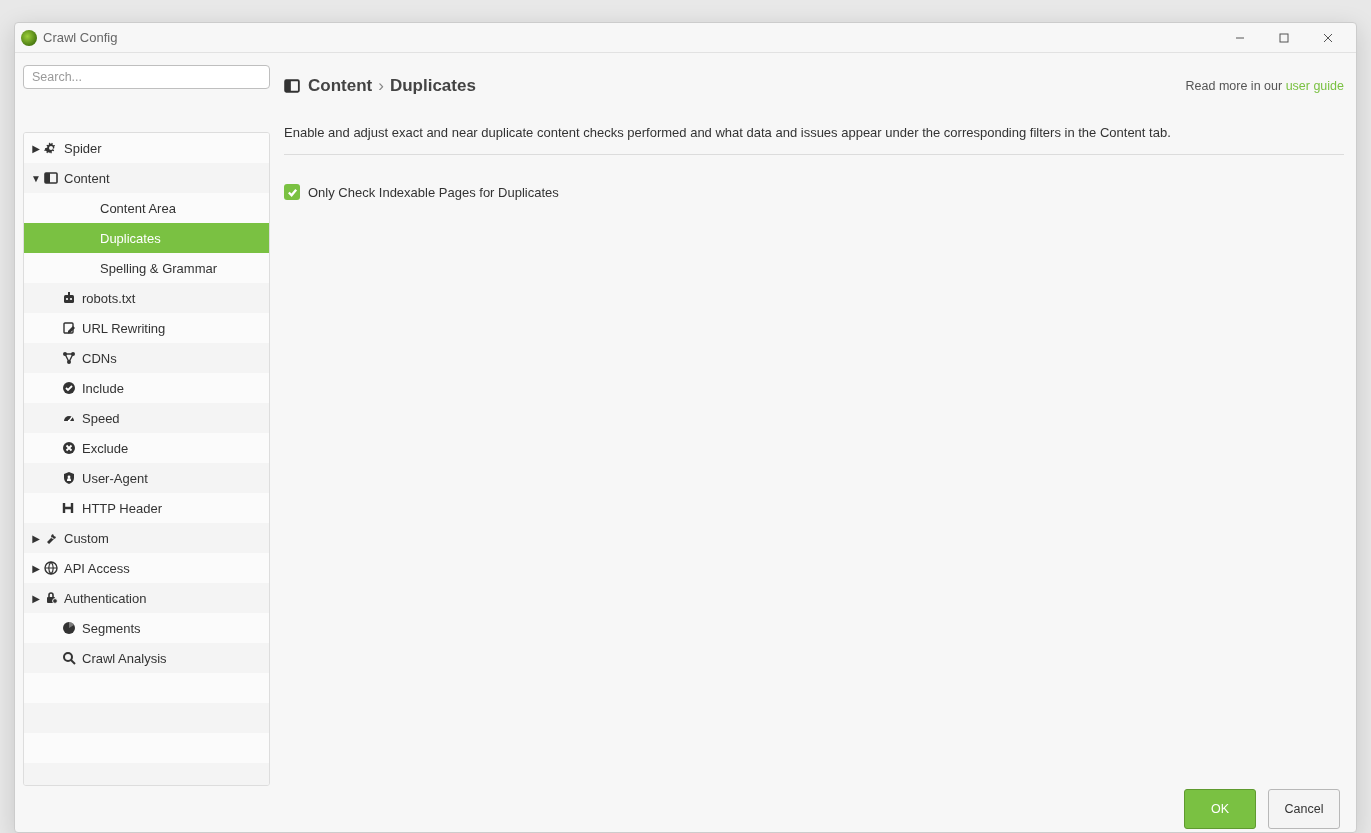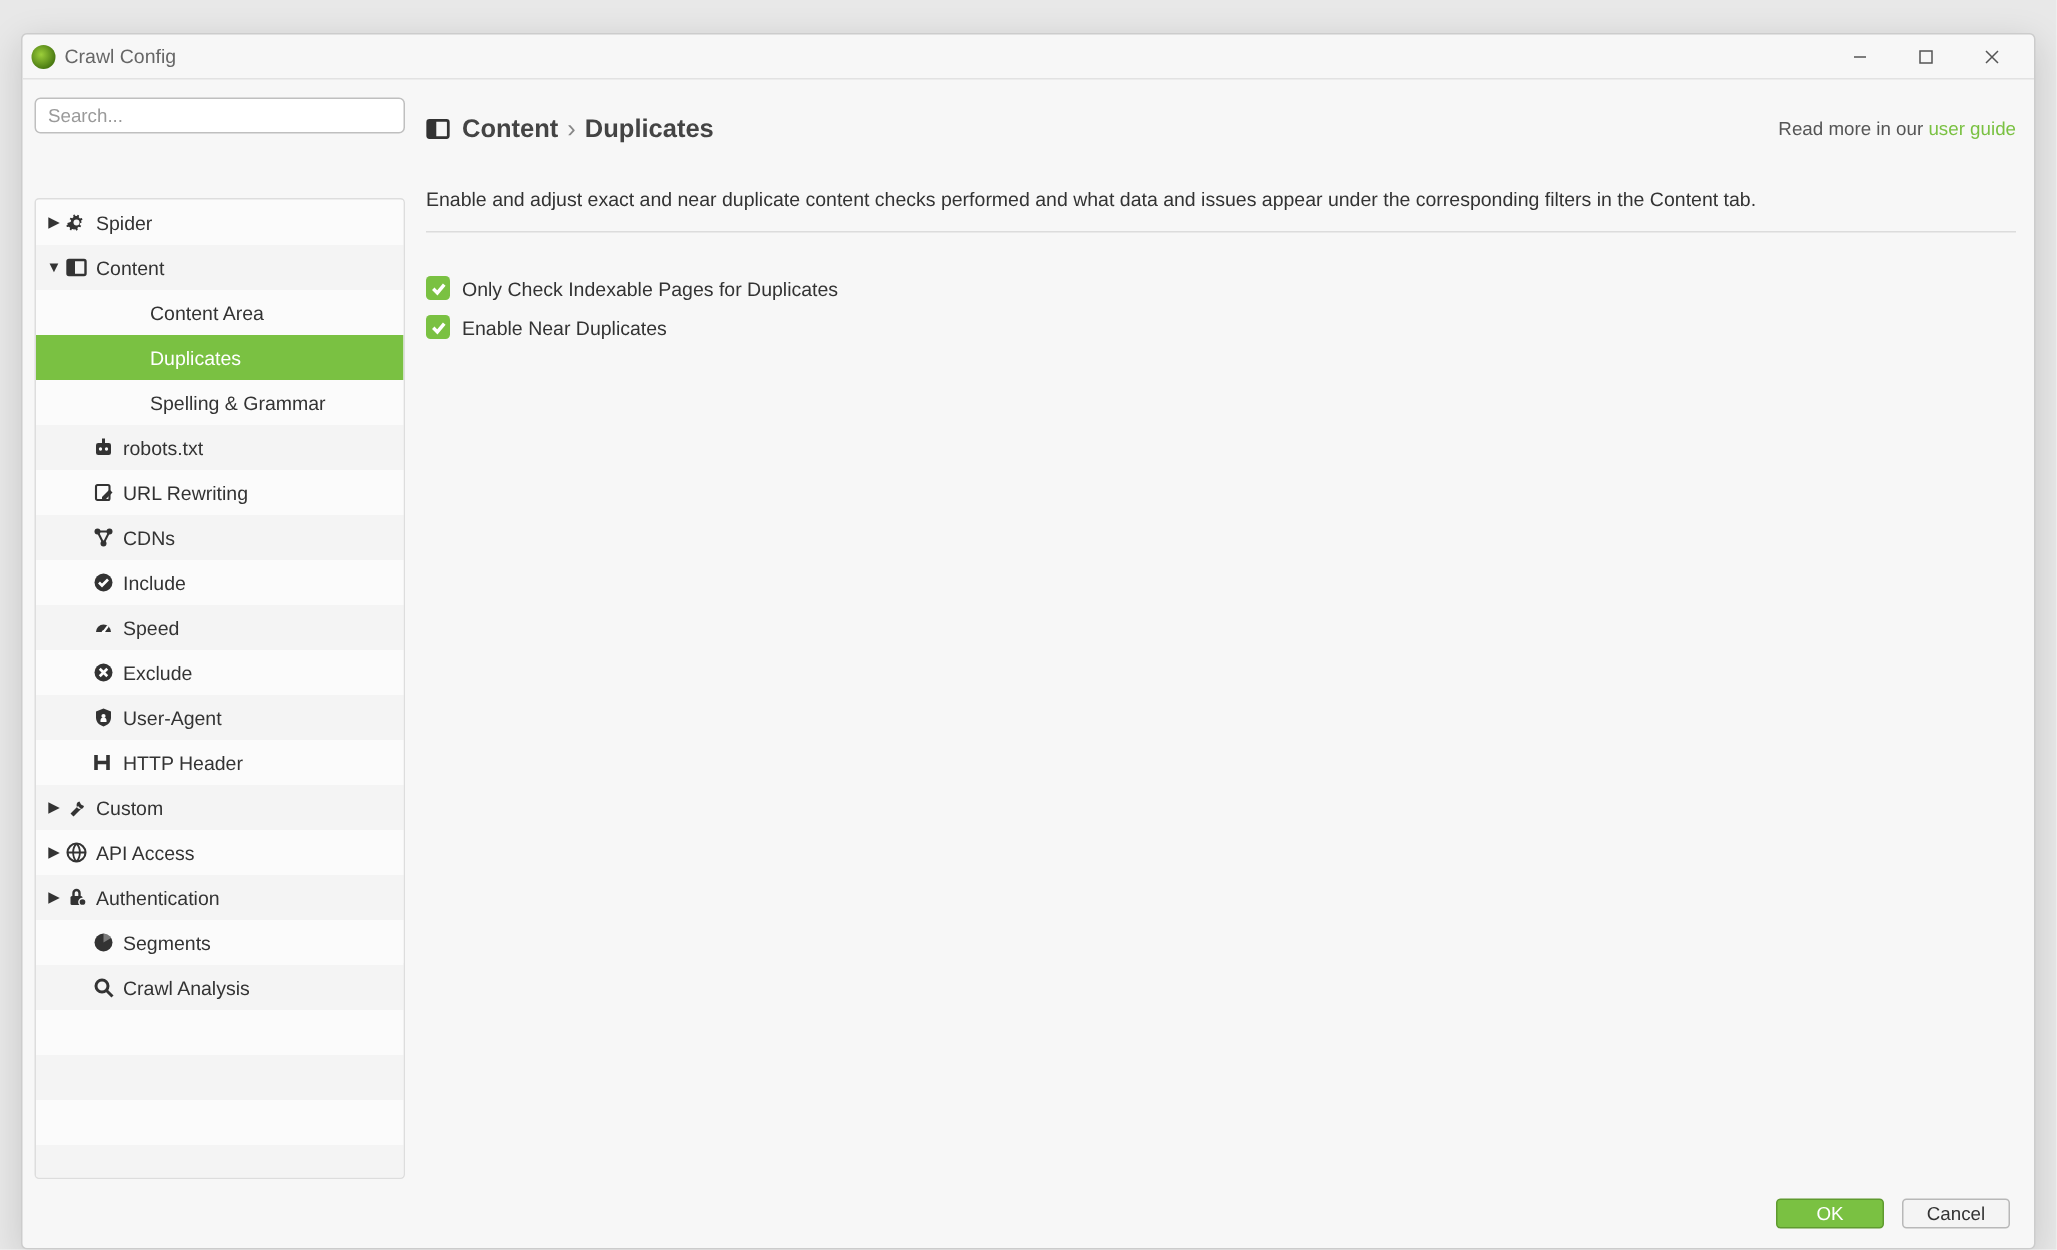--- a/index.html
+++ b/index.html
@@ -50,21 +50,21 @@
   .chk { width:16px; height:16px; border-radius:3px; background:#7ac142; display:flex; align-items:center; justify-content:center; }
   .chk svg { width:11px; height:11px; stroke:#fff; stroke-width:2.5; fill:none;}
   .num-row{ display:flex; align-items:center; gap:14px; margin-top:2px;}
   .num-field{ display:flex; width:138px; height:22px; border:1px solid #aaa; background:#fff;}
   .num-field input{ flex:1; border:none; padding:0 6px; font-size:12.5px; outline:none;}
   .spin { width:18px; display:flex; flex-direction:column; border-left:1px solid #aaa;}
   .spin div{ flex:1; display:flex; align-items:center; justify-content:center; background:#eee; font-size:7px; color:#555;}
   .spin div:first-child{ border-bottom:1px solid #aaa;}
 
   .footer { height:46px; display:flex; align-items:center; justify-content:flex-end; gap:12px; padding:0 16px; }
-  .btn { min-width:72px; height:20px; border:1px solid #b8b8b8; border-radius:3px; background:#f4f4f4; font-size:12.5px; display:flex; align-items:center; justify-content:center; padding:0 14px;}
+  .btn { min-width:72px; height:40px; border:1px solid #b8b8b8; border-radius:3px; background:#f4f4f4; font-size:12.5px; display:flex; align-items:center; justify-content:center; padding:0 14px;}
   .btn.primary { background:#7ac142; border-color:#5f9a2f; color:#fff;}
 </style>
 </head>
 <body>
 
 <svg width="0" height="0" style="position:absolute">
   <defs>
     <g id="i-gear">
         <path d="M7 2l.6 1.6 1.7.3.9-1.4 1.3.8-.4 1.7 1.2 1.2 1.7-.4.8 1.3-1.4.9.3 1.7L14 10l-1.6.6-.3 1.7 1.4.9-.8 1.3-1.7-.4-1.2 1.2.4 1.7-1.3.8-.9-1.4-1.7.3L7 18l-.6-1.6-1.7-.3-.9 1.4-1.3-.8.4-1.7L1.7 14l-1.7.4L-.8 13l1.4-.9-.3-1.7L2 10l1.6-.6.3-1.7L2.5 6.8l.8-1.3 1.7.4L6.2 4.7 5.8 3l1.3-.8z" transform="scale(.7) translate(1 0)" fill="#333"></path>
         <circle cx="7" cy="7" r="2" fill="#f7f7f7"></circle>
@@ -355,28 +355,20 @@
 
         <div class="opts">
           <div class="check-row">
             <div class="chk">
                 <svg viewBox="0 0 12 12">
                   <path d="M2 6l3 3 5-6"></path>
                 </svg>
               </div>
             <span>Only Check Indexable Pages for Duplicates</span>
           </div>
-          <div class="check-row">
-            <div class="chk">
-                <svg viewBox="0 0 12 12">
-                  <path d="M2 6l3 3 5-6"></path>
-                </svg>
-              </div>
-            <span>Enable Near Duplicates</span>
-          </div>
         </div>
       </div>
     </div>
 
     <div class="footer">
       <div class="btn primary">OK</div>
       <div class="btn">Cancel</div>
     </div>
 
   </div>

